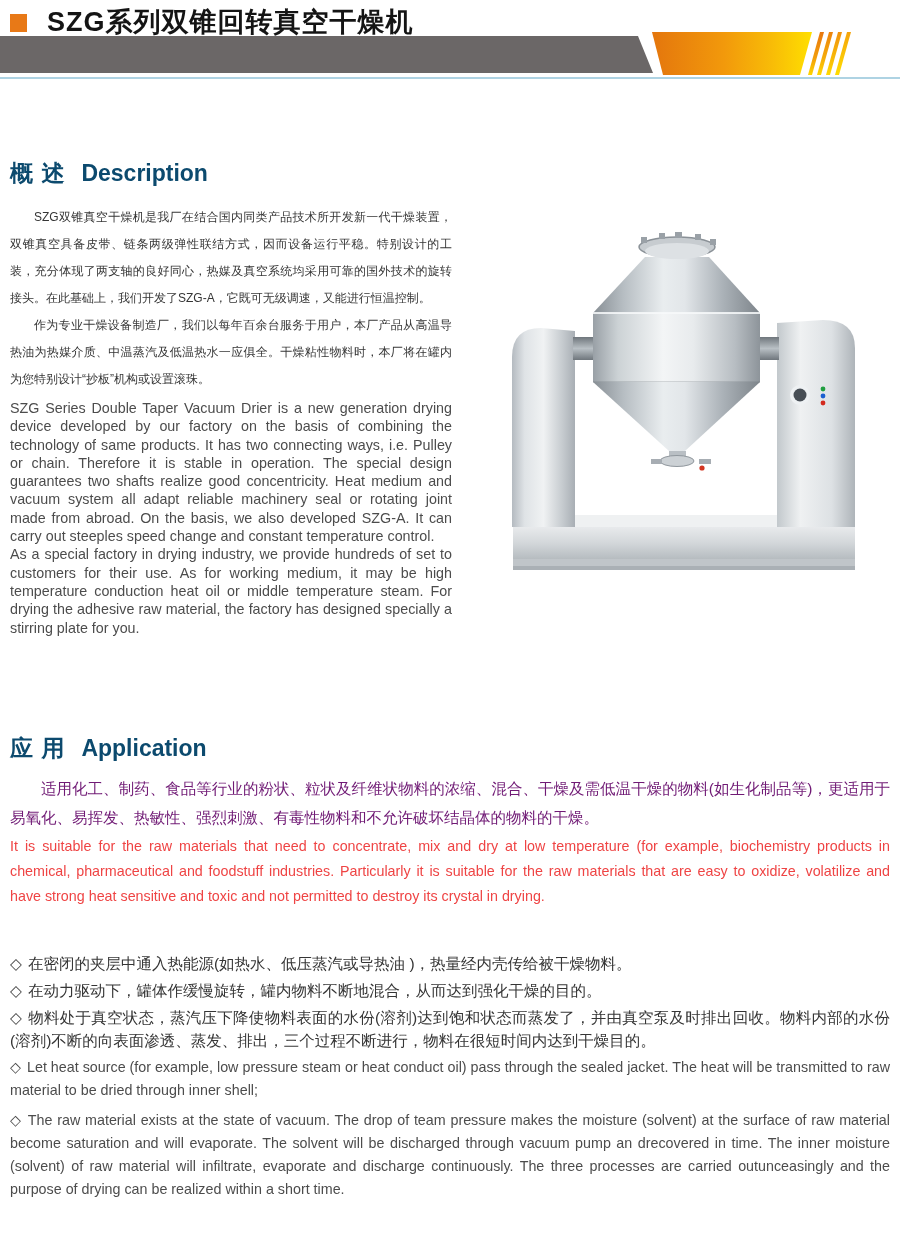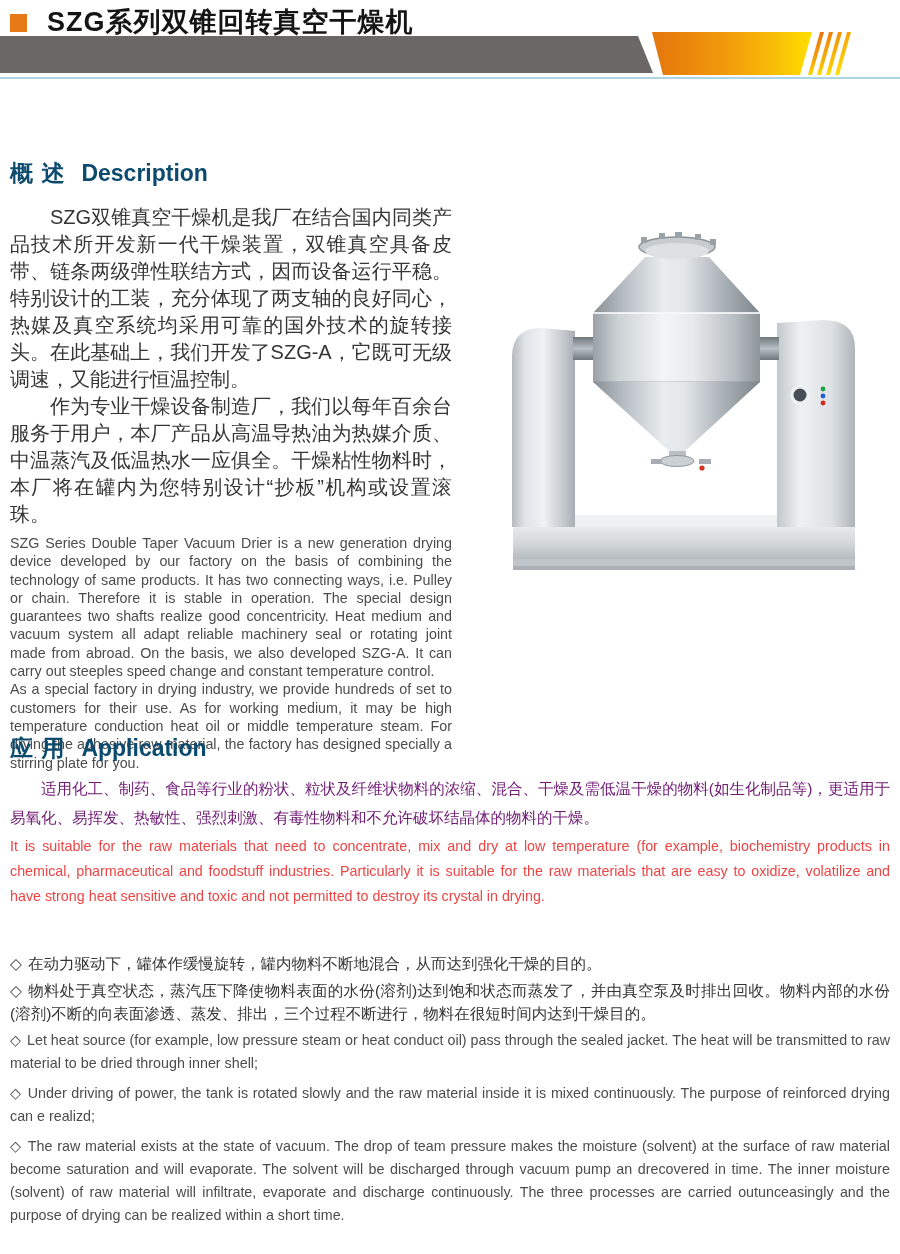--- a/index.html
+++ b/index.html
@@ -23,21 +23,21 @@
   }
   .deco-stripe{position:absolute;top:32px;width:16px;height:43px;clip-path:polygon(12px 0,16px 0,4px 100%,0 100%);}
   .blue-rule{position:absolute;left:0;top:77px;width:900px;height:2px;background:#aed3e3;}
 
   
   .sec-heading{font-size:23px;font-weight:bold;color:#0c4a6e;letter-spacing:1px;}
   .sec-heading .en{margin-left:16px;letter-spacing:0;}
 
   
   .desc-section{position:absolute;left:10px;top:158px;width:442px;}
-  .cn-text{font-size:20px;line-height:27px;color:#353535;text-align:justify;margin:0;}
+  .cn-text{font-size:12px;line-height:27px;color:#353535;text-align:justify;margin:0;}
   .cn-text.indent{text-indent:2em;}
   .desc-section .cn-block{margin-top:15px;}
   .en-text{font-size:14.3px;line-height:18.3px;color:#4c4c4c;text-align:justify;margin:0;}
   .desc-section .en-block{margin-top:6px;}
 
   
   .figure-wrap{position:absolute;left:505px;top:215px;width:360px;height:360px;}
 
   
   .app-section{position:absolute;left:10px;top:733px;width:880px;}
@@ -173,19 +173,19 @@
     <span class="cn">应 用</span><span class="en">Application</span>
   </div>
   <div class="cn-block">
     <p class="app-cn">适用化工、制药、食品等行业的粉状、粒状及纤维状物料的浓缩、混合、干燥及需低温干燥的物料(如生化制品等)，更适用于易氧化、易挥发、热敏性、强烈刺激、有毒性物料和不允许破坏结晶体的物料的干燥。</p>
   </div>
   <p class="app-en">It is suitable  for the  raw materials  that need to concentrate, mix  and dry at low temperature (for example, biochemistry products in chemical, pharmaceutical and foodstuff industries. Particularly it is suitable for the raw materials that are easy to oxidize, volatilize and have strong heat sensitive and toxic and not permitted to destroy its crystal in drying.</p>
 </div>
 
 <div class="prin-section">
   <div class="prin-items">
+    <p class="prin-item-cn"><span class="bullet">◇</span><span>在密闭的夹层中通入热能源(如热水、低压蒸汽或导热油 )，热量经内壳传给被干燥物料。</span></p>
     <p class="prin-item-cn"><span class="bullet">◇</span><span>在动力驱动下，罐体作缓慢旋转，罐内物料不断地混合，从而达到强化干燥的目的。</span></p>
     <p class="prin-item-cn"><span class="bullet">◇</span><span>物料处于真空状态，蒸汽压下降使物料表面的水份(溶剂)达到饱和状态而蒸发了，并由真空泵及时排出回收。物料内部的水份(溶剂)不断的向表面渗透、蒸发、排出，三个过程不断进行，物料在很短时间内达到干燥目的。</span></p>
     <p class="prin-item-en"><span class="bullet">◇</span><span>Let heat source (for example, low pressure steam or heat conduct oil) pass through the sealed jacket. The heat will be transmitted to raw material to be dried through inner shell;</span></p>
-    <p class="prin-item-en"><span class="bullet">◇</span><span>Under driving of power, the tank is rotated slowly and the raw material inside it is mixed continuously. The purpose of reinforced drying can e realizd;</span></p>
     <p class="prin-item-en"><span class="bullet">◇</span><span>The raw material exists at the state of vacuum. The drop of team pressure makes the moisture (solvent) at the surface of raw material become saturation and will evaporate. The solvent will be discharged through vacuum pump an drecovered in time. The inner moisture (solvent) of raw material will infiltrate, evaporate and discharge continuously. The three processes are carried outunceasingly and the purpose of drying can be realized within a short time.</span></p>
   </div>
 </div>
 
 </body></html>

